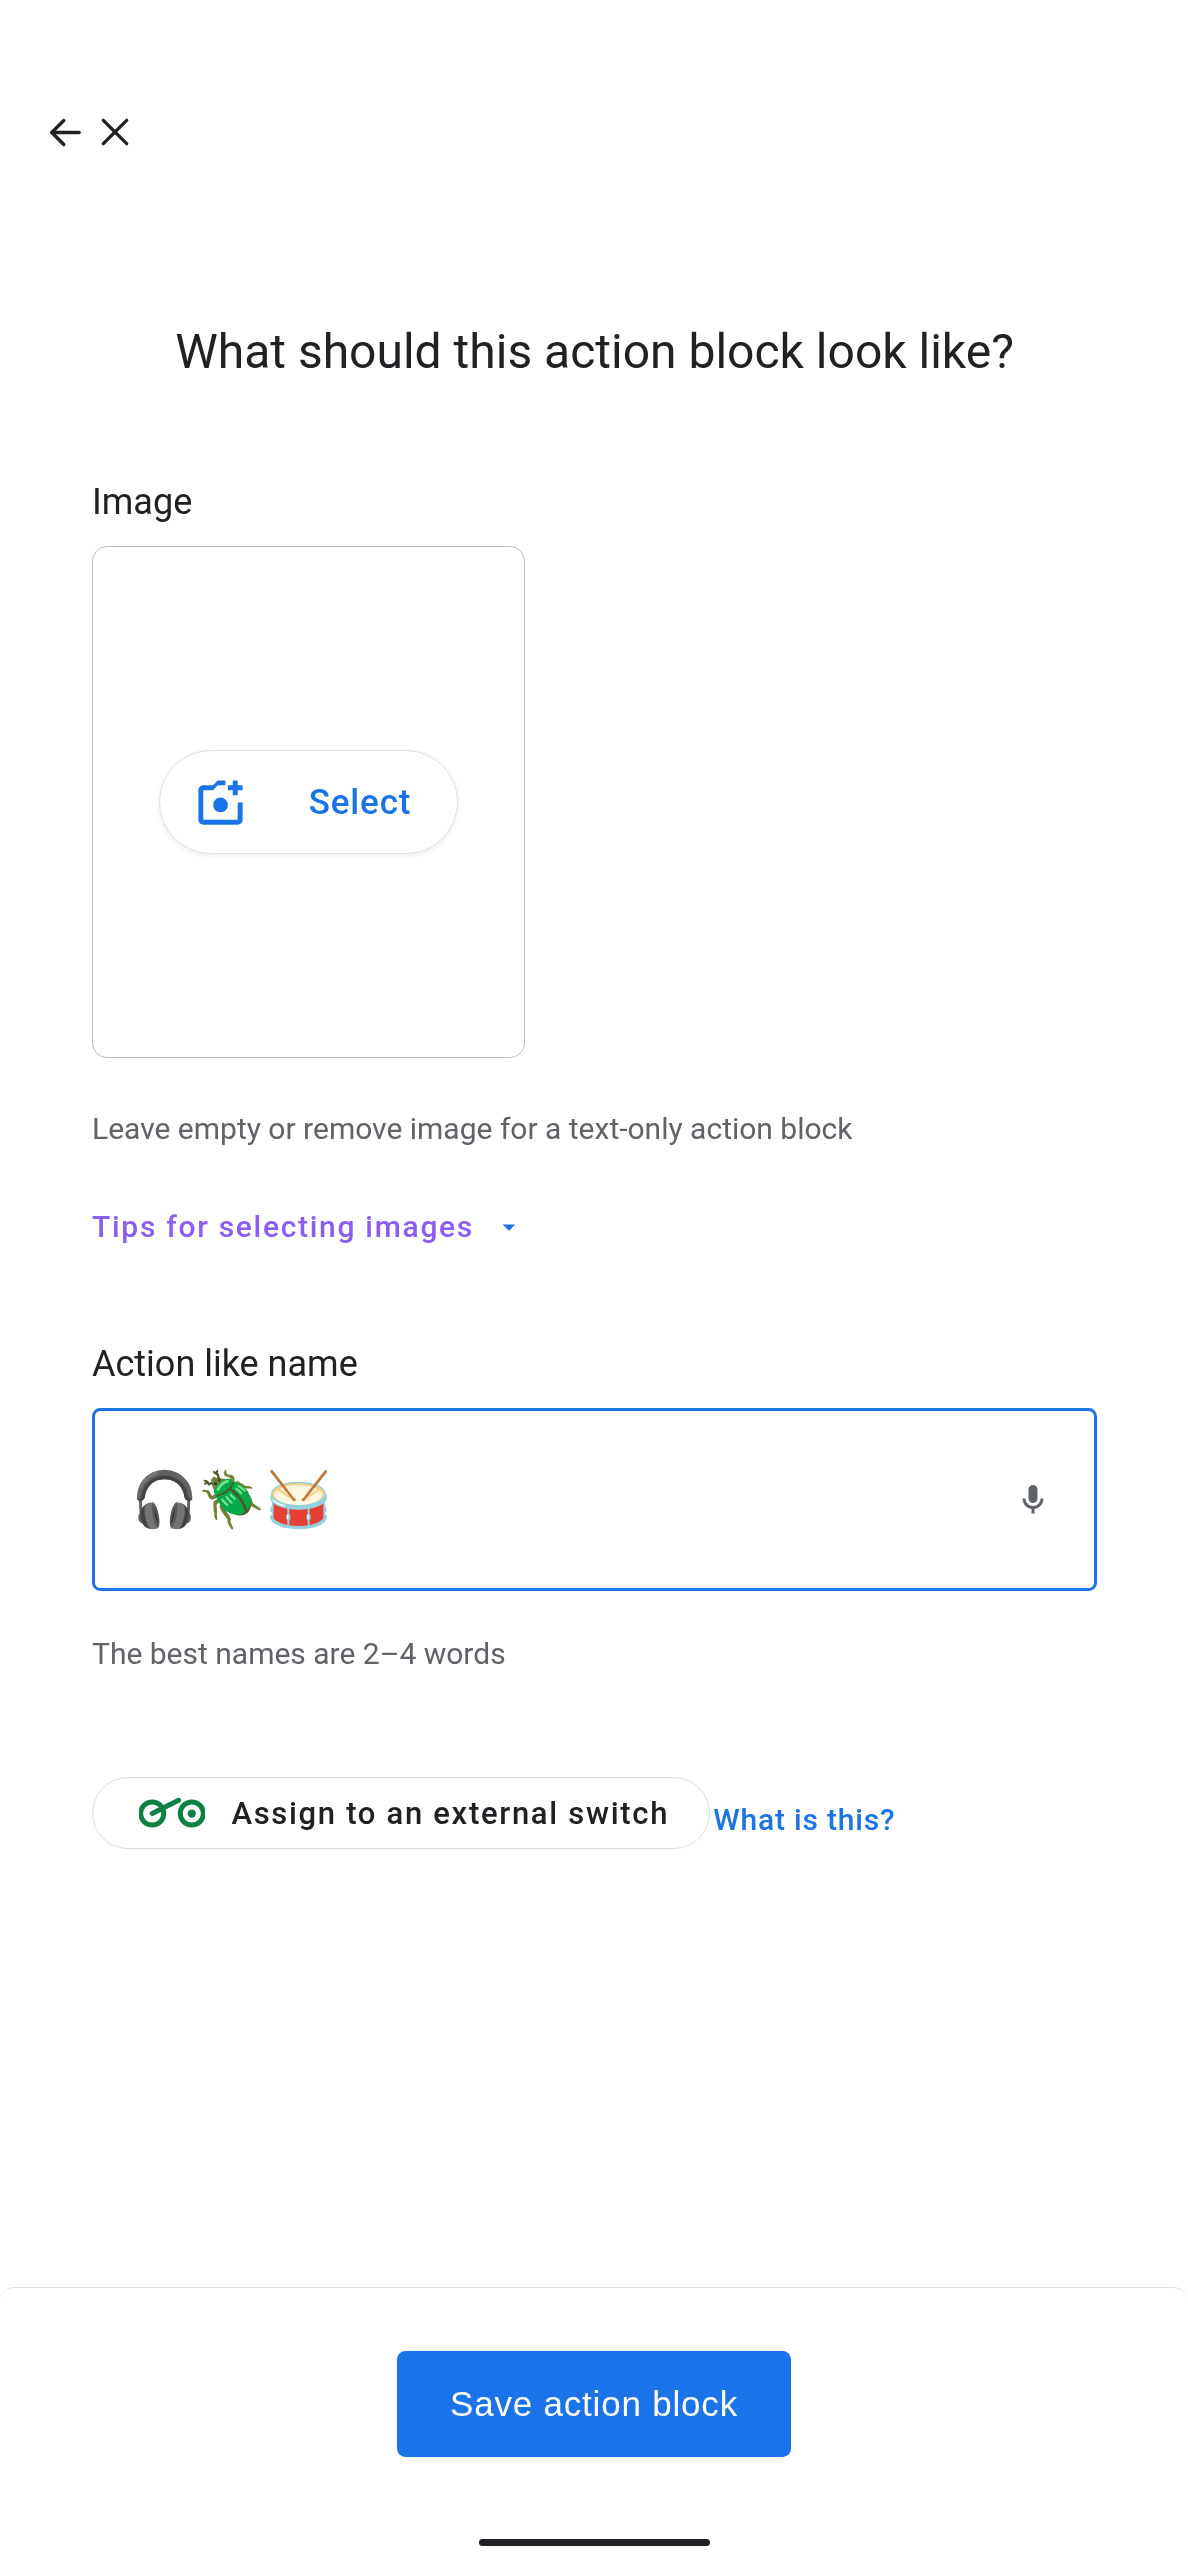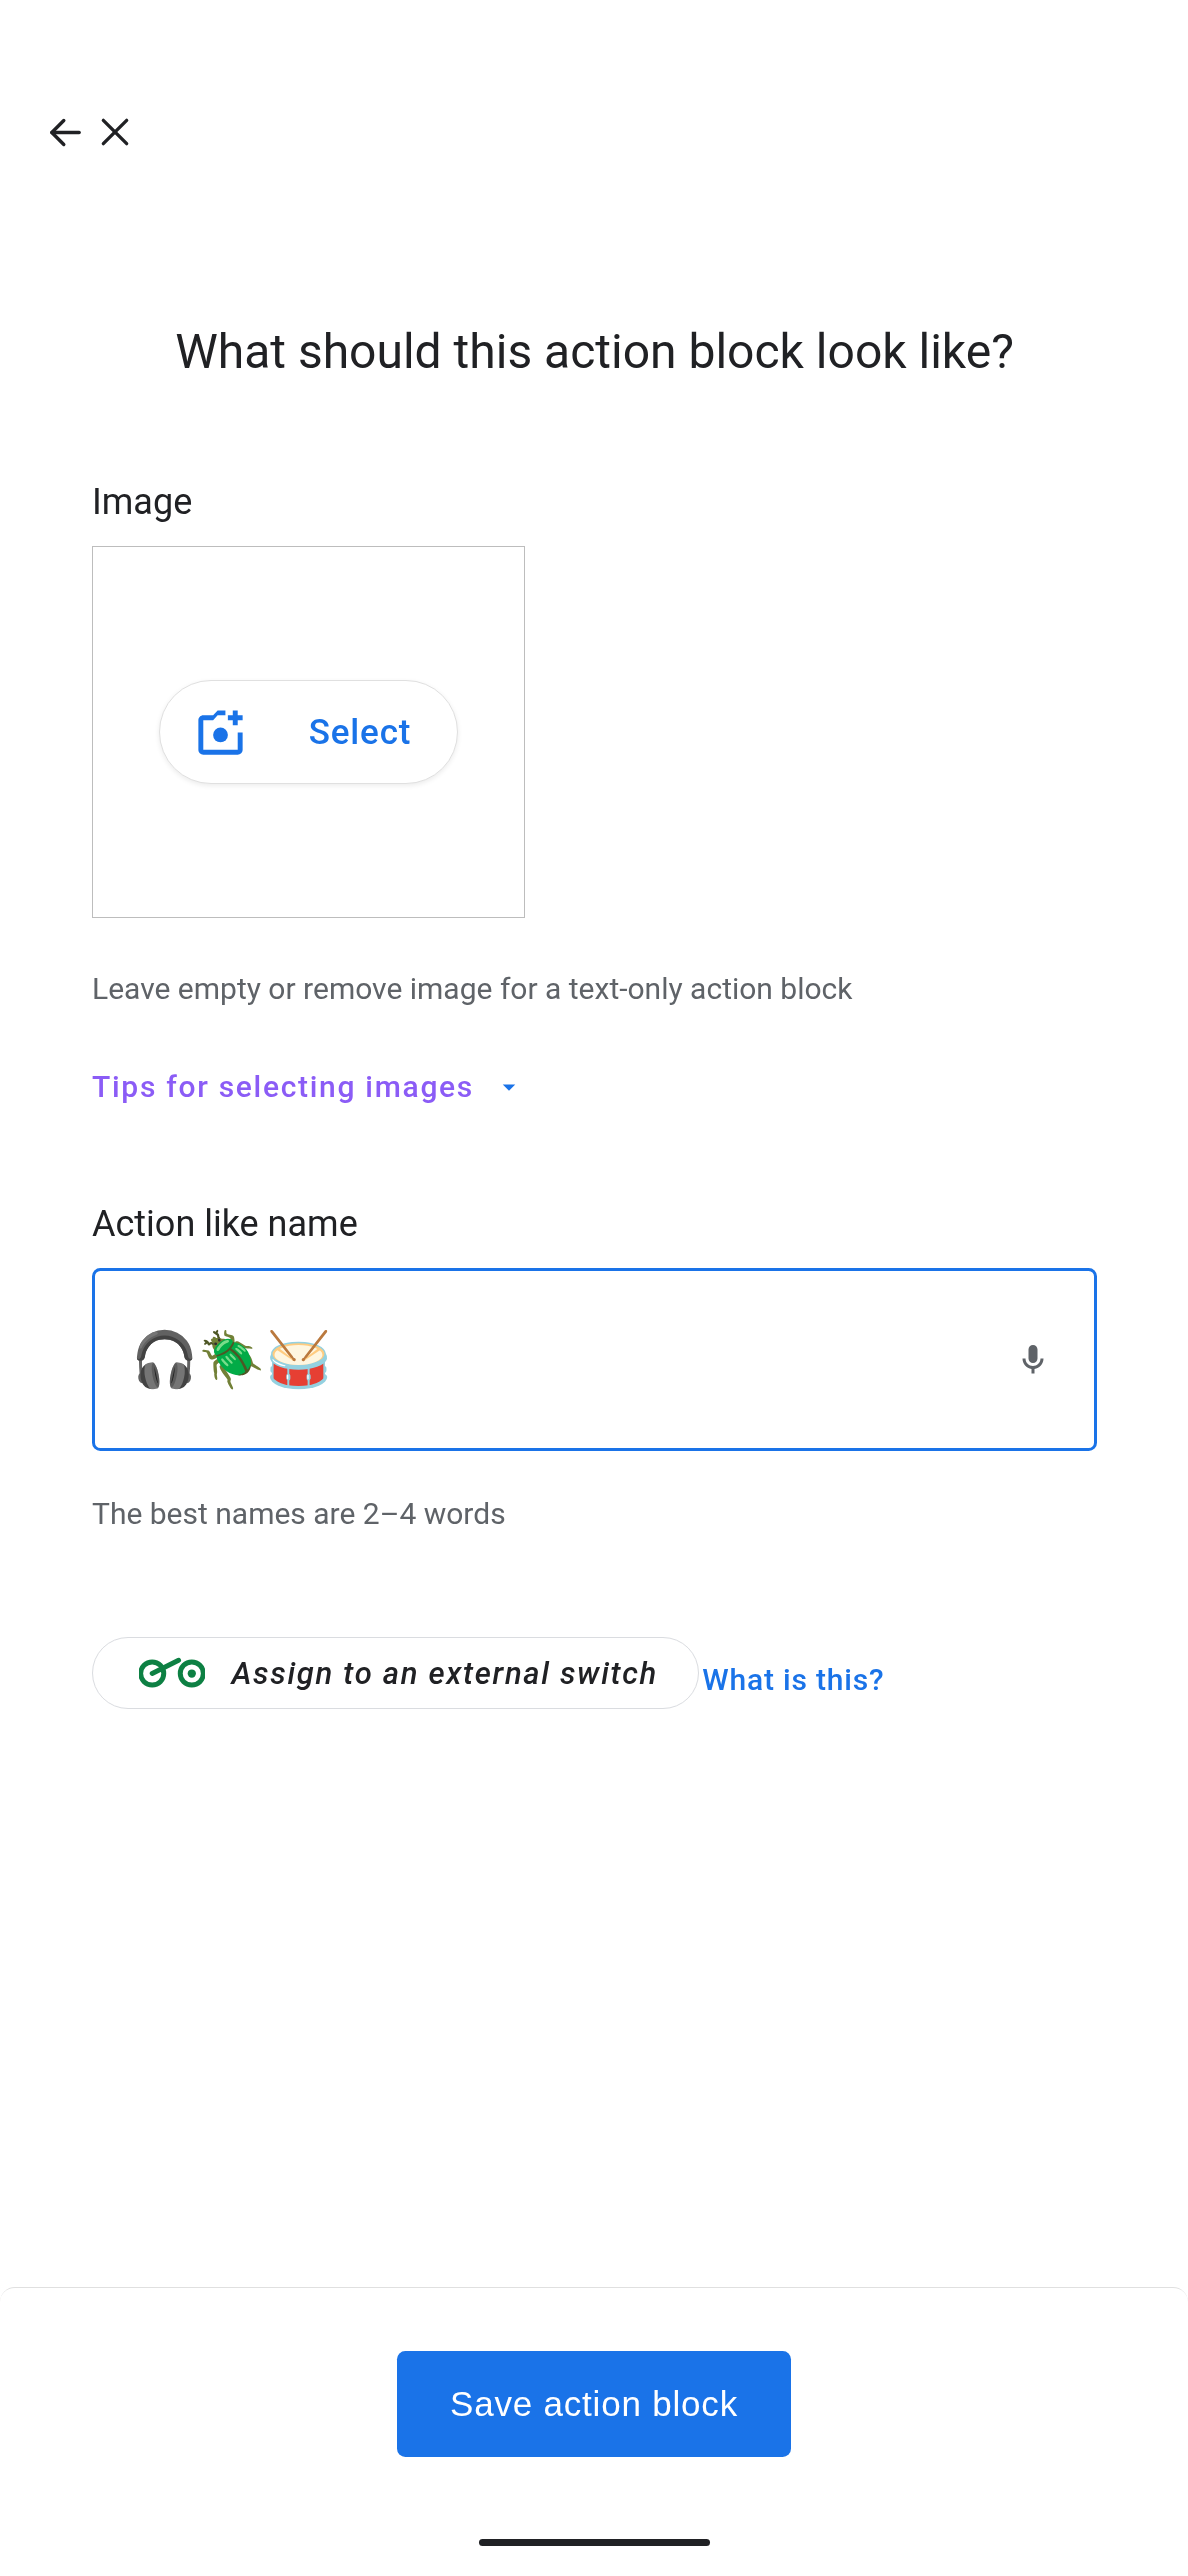--- a/index.html
+++ b/index.html
@@ -4,31 +4,31 @@
 <style>
 * { margin: 0; padding: 0; box-sizing: border-box; }
 html, body { width: 1189px; height: 2576px; font-family: 'Google Sans', Roboto, Arial, sans-serif; background: #fff; color: #202124; }
 .app-bar { display: flex; align-items: center; padding: 0 40px; height: 264px; }
 .back-btn { width: 50px; height: 50px; display: flex; align-items: center; justify-content: center; cursor: pointer; }
 .app-title { font-size: 48px; font-weight: 400; color: #202124; margin-left: 91px; flex: 1; }
 .close-btn { width: 50px; height: 50px; display: flex; align-items: center; justify-content: center; cursor: pointer; }
 .content { padding: 0 92px; }
 .headline { font-size: 48px; font-weight: 400; text-align: center; line-height: 1.25; margin-top: 58px; margin-bottom: 99px; }
 .section-label { font-size: 36px; font-weight: 400; color: #202124; margin-bottom: 23px; }
-.image-box { width: 433px; height: 372px; border: 1.7px solid #bdbdbd; border-radius: 0; position: relative; display: flex; align-items: center; justify-content: center; }
+.image-box { width: 433px; height: 512px; border: 1.7px solid #bdbdbd; border-radius: 15px; position: relative; display: flex; align-items: center; justify-content: center; }
 .select-pill { position: absolute; display: flex; align-items: center; background: #fff; border: 0.8px solid #e0e0e0; border-radius: 74px; padding: 21.5px 46px 21.5px 31px; box-shadow: 0 1.7px 5px rgba(0,0,0,0.08); cursor: pointer; gap: 59px; }
 .select-text { color: #1a73e8; font-size: 35px; font-weight: 500; letter-spacing: 0.8px; }
 .helper-text { font-size: 30px; color: #5f6368; margin-top: 50px; line-height: 1.4; }
 .tips-link { display: flex; align-items: center; gap: 20px; color: #8b5cf6; font-size: 30px; font-weight: 500; letter-spacing: 1.7px; margin-top: 59px; cursor: pointer; margin-bottom: 99px; }
 .name-field { border: 3.3px solid #1a73e8; border-radius: 8.3px; height: 183px; display: flex; align-items: center; padding: 0 36px; margin-top: 20px; }
 .name-input { flex: 1; border: none; outline: none; font-size: 54px; color: #202124; background: transparent; }
 .mic-btn { width: 50px; height: 50px; display: flex; align-items: center; justify-content: center; cursor: pointer; }
 .name-helper { font-size: 30px; color: #5f6368; margin-top: 40px; line-height: 1.5; }
 .name-helper2 { font-size: 30px; color: #5f6368; margin-top: 33px; }
-.assign-chip { display: inline-flex; align-items: center; gap: 26.4px; border: 1.7px solid #dadce0; border-radius: 50px; padding: 16.5px 40px 16.5px 46px; margin-top: 101px; cursor: pointer; font-style: italic; }
+.assign-chip { display: inline-flex; align-items: center; gap: 26.4px; border: 1.7px solid #dadce0; border-radius: 50px; padding: 16.5px 40px 16.5px 46px; margin-top: 101px; cursor: pointer; }
 .assign-text { font-size: 31px; font-weight: 500; letter-spacing: 1.7px; color: #202124; }
 .what-link { color: #1a73e8; font-size: 30px; font-weight: 500; letter-spacing: 0.8px; margin-top: 113px; cursor: pointer; display: inline-block; }
 .bottom-bar { position: absolute; bottom: 0; left: 0; right: 0; height: 289px; border-top: 1.7px solid #e0e0e0; display: flex; flex-direction: column; align-items: center; justify-content: flex-start; padding-top: 63px; border-radius: 15px; }
 .save-btn { background: #1a73e8; color: #fff; font-size: 35px; font-weight: 500; letter-spacing: 0.8px; border: none; border-radius: 8.3px; padding: 33px 53px; cursor: pointer; }
 .home-indicator { position: absolute; bottom: 30px; width: 231px; height: 7.4px; background: #202124; border-radius: 4.1px; }
 </style>
 </head>
 <body>
 
 <div class="app-bar">

